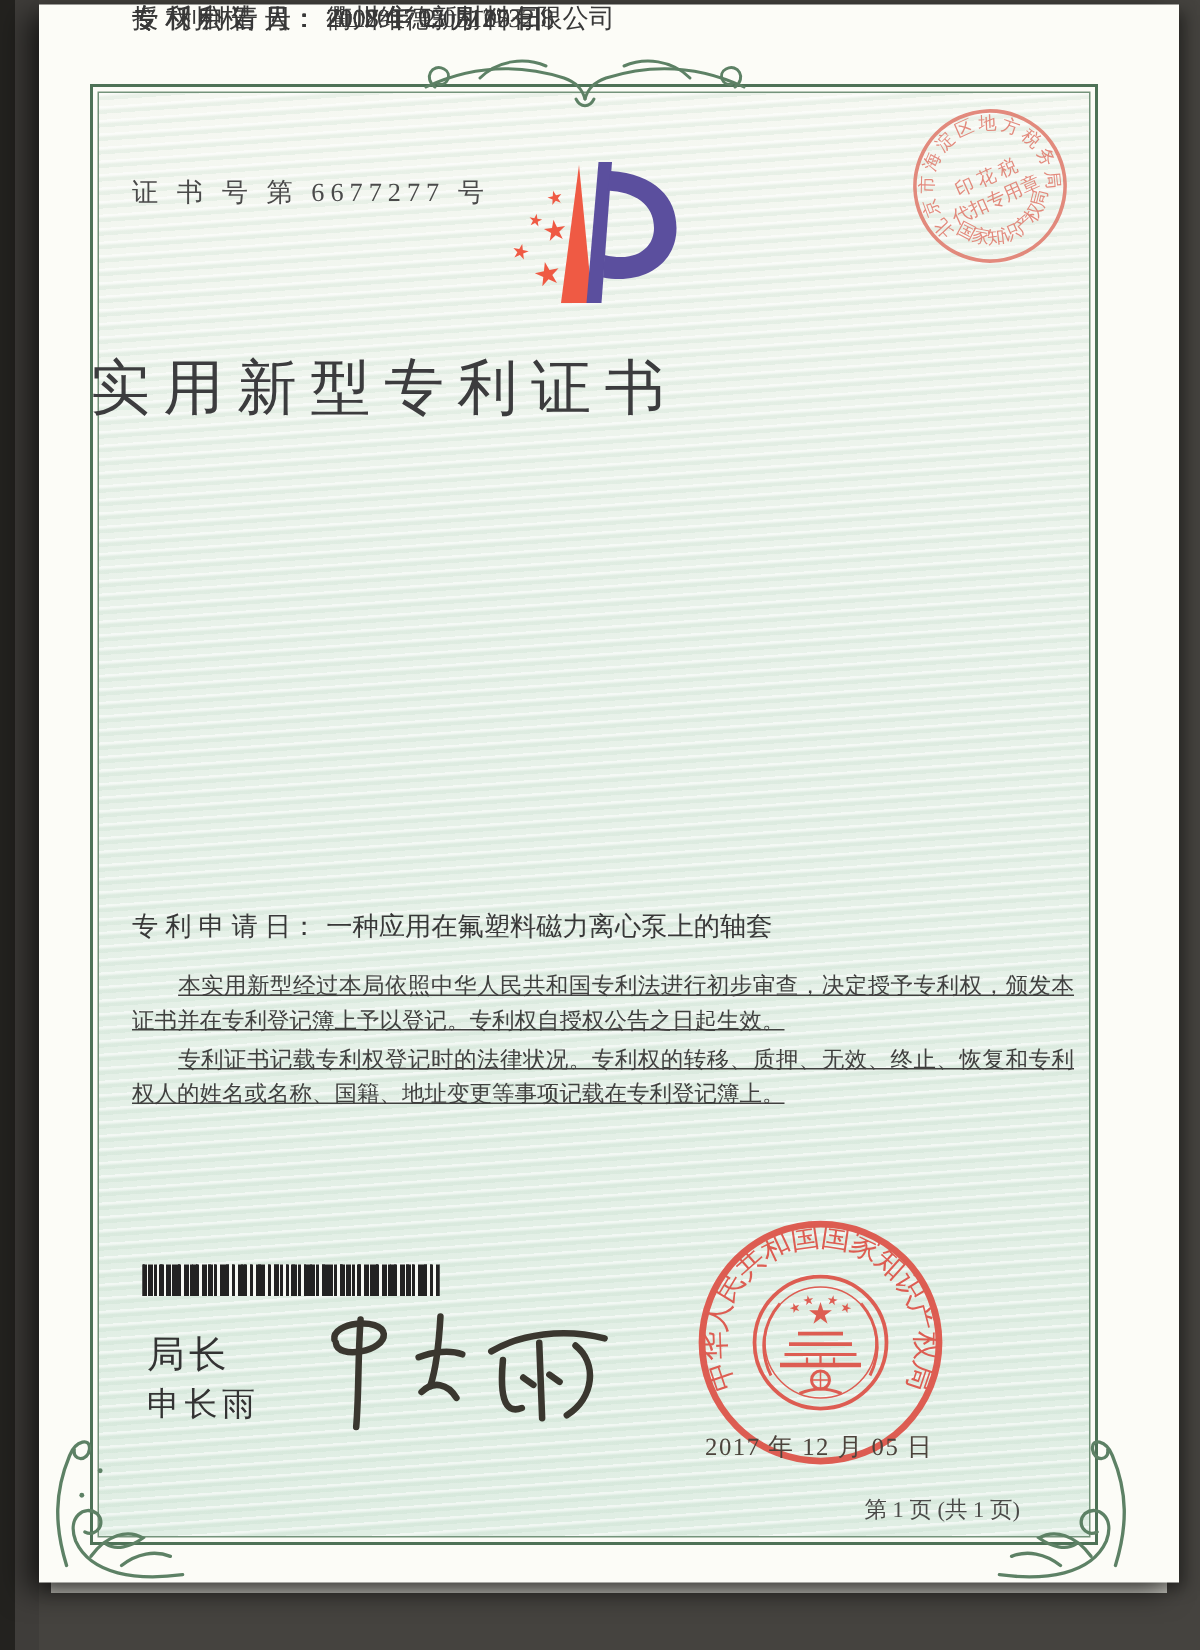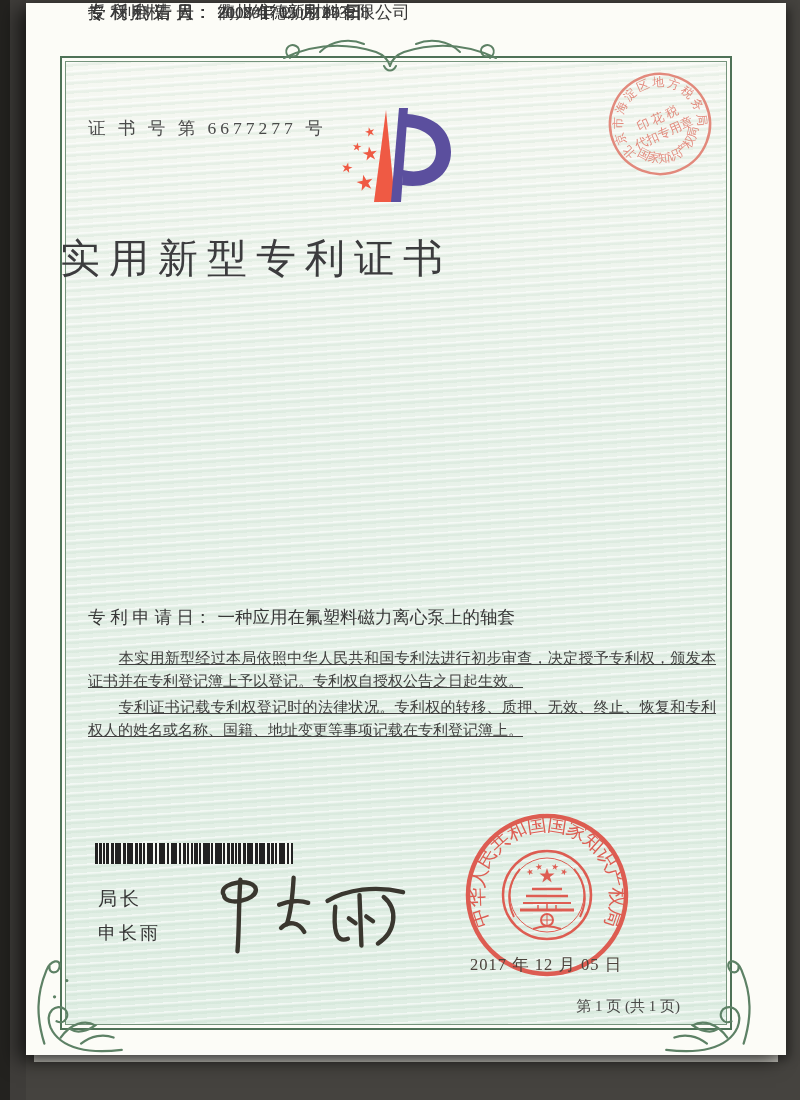--- a/index.html
+++ b/index.html
@@ -35,22 +35,22 @@
   .fvalue{margin-left:6px;}
   .paras{left:88px;top:647px;width:628px;font-size:15px;line-height:23px;
          text-align:justify;color:#40403f;}
   .paras p{margin:0 0 3px 0;text-indent:2.05em;text-decoration:underline;}
   .barcode{left:95px;top:843px;width:198px;height:21px;
       background:
         repeating-linear-gradient(90deg,#222 0 2px,transparent 2px 4px),
         repeating-linear-gradient(90deg,#222 0 1px,transparent 1px 6px),
         repeating-linear-gradient(90deg,#222 0 3px,transparent 3px 11px);
       background-color:#f7f9f4;}
-  .officer-title{left:98px;top:886px;font-size:19px;letter-spacing:3px;color:#333;text-align:right;}
-  .officer-name{left:98px;top:921px;font-size:18px;letter-spacing:3px;color:#333;text-align:right;}
+  .officer-title{left:98px;top:886px;font-size:25px;letter-spacing:3px;color:#333;text-align:right;}
+  .officer-name{left:98px;top:921px;font-size:22px;letter-spacing:3px;color:#333;text-align:right;}
   .seal-date{left:470px;top:954px;font-size:16.5px;letter-spacing:1px;color:#4c433c;}
   .footer{left:40px;top:997px;width:640px;text-align:right;font-size:15px;color:#4a4a48;}
   .svg-abs{position:absolute;}
   .tax-stamp{left:598px;top:62px;transform:rotate(-24deg);opacity:.88;}
   .big-seal{left:462px;top:810px;opacity:.92;}
 </style>
 </head>
 <body>
 
 <div class="photo">

